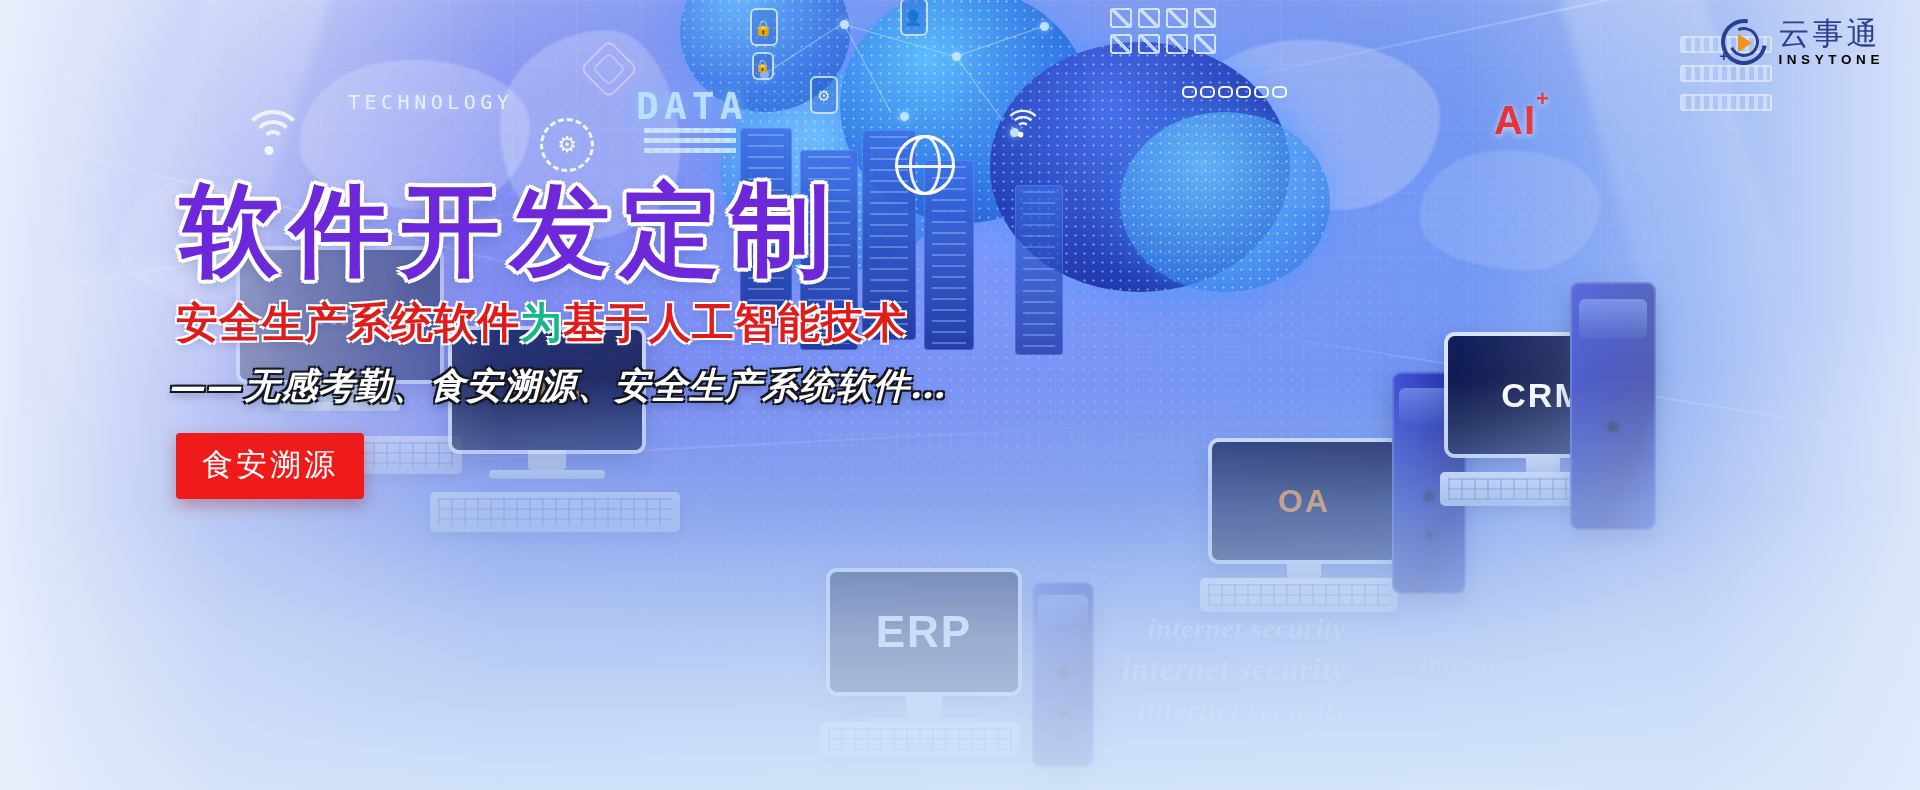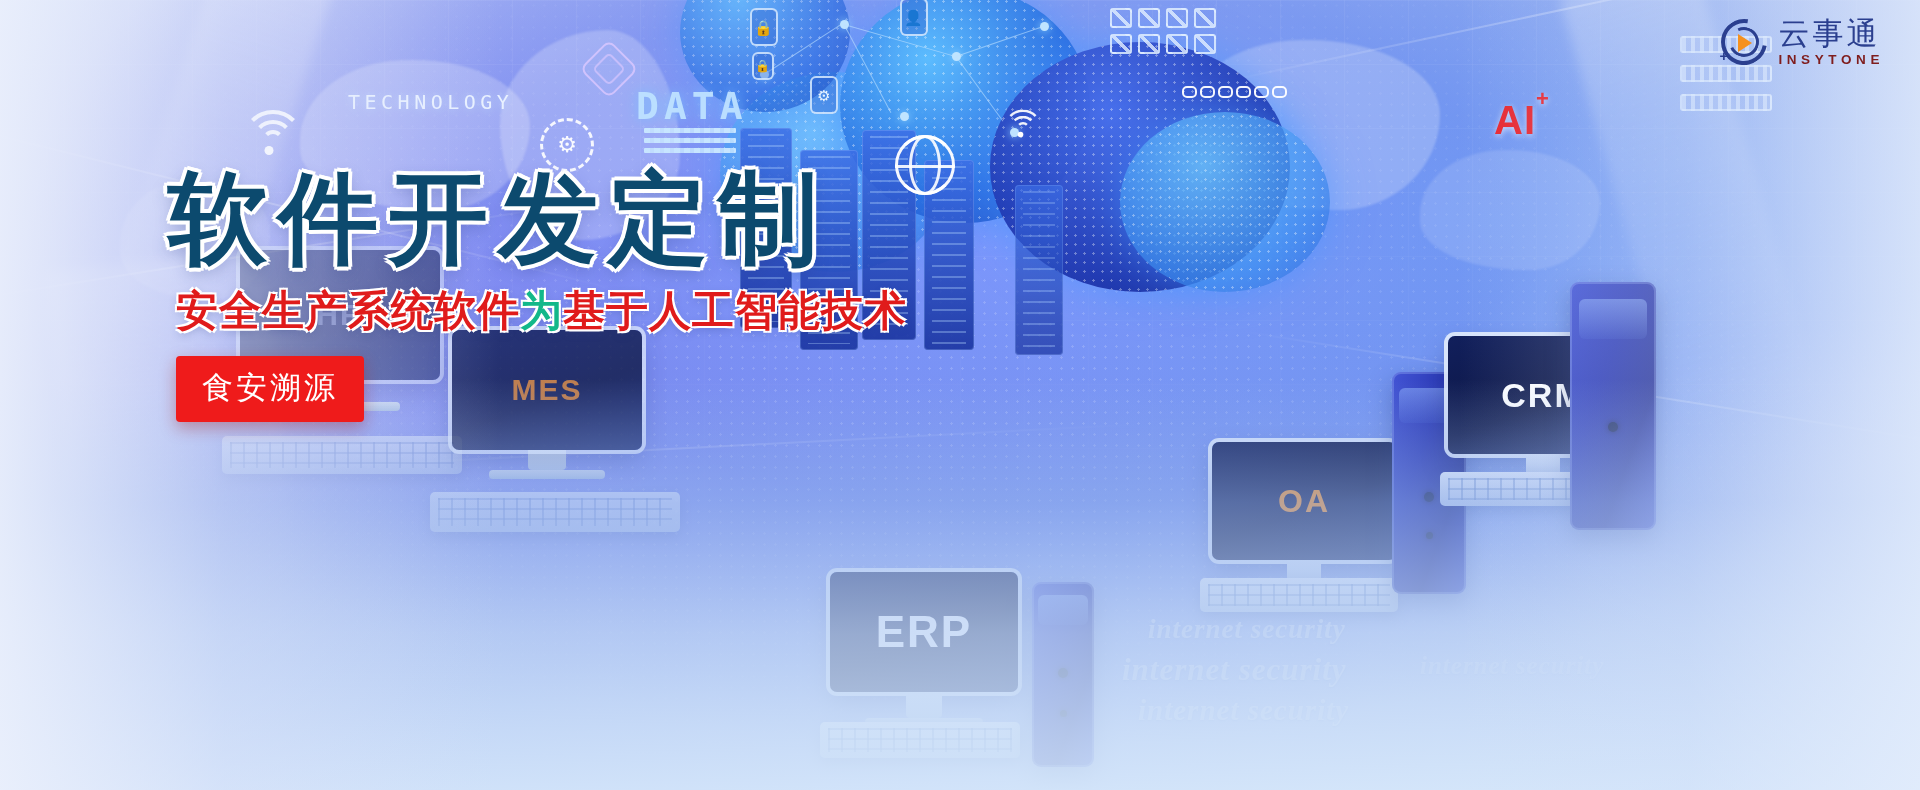--- a/index.html
+++ b/index.html
@@ -220,26 +220,26 @@
     font-family:"Liberation Serif","DejaVu Serif",serif;
     text-shadow:0 1px 2px rgba(120,150,210,.35);
     white-space:nowrap;
   }
 
   
   .copy{position:absolute;left:168px;top:168px;width:860px;}
   .headline{
     font-family:"DejaVu Sans","Liberation Sans",sans-serif;
     font-weight:700;font-size:100px;line-height:1.02;letter-spacing:10px;
-    color:#0c4a6e;
+    color:#6d28d9;
     text-shadow:
       -3px -3px 0 #fff, 3px -3px 0 #fff, -3px 3px 0 #fff, 3px 3px 0 #fff,
       -4px 0 0 #fff, 4px 0 0 #fff, 0 -4px 0 #fff, 0 4px 0 #fff,
       0 6px 16px rgba(40,60,130,.35);
-    margin:0;white-space:nowrap;
+    margin:12px;white-space:nowrap;
   }
   .subline{
     margin:18px 0 0 8px;
     font-family:"DejaVu Sans","Liberation Sans",sans-serif;
     font-weight:700;font-size:42px;letter-spacing:1px;line-height:1.1;
     color:#e01b1b;white-space:nowrap;
     text-shadow:-2px -2px 0 #fff,2px -2px 0 #fff,-2px 2px 0 #fff,2px 2px 0 #fff,0 3px 8px rgba(40,60,130,.35);
   }
   .subline .accent{color:#12b88a;}
   .tagline{
@@ -277,21 +277,21 @@
     width:0;height:0;border-left:14px solid #f5911e;
     border-top:9px solid transparent;border-bottom:9px solid transparent;
   }
   .logo-mark .plus{position:absolute;left:-2px;bottom:2px;color:#2b3f8f;font-size:15px;font-weight:700;line-height:1;}
   .logo-text{line-height:1;}
   .logo-cn{
     font-family:"DejaVu Sans","Liberation Sans",sans-serif;
     font-size:31px;font-weight:500;letter-spacing:3px;color:#2b3f8f;display:block;
   }
   .logo-en{
-    font-size:13.5px;letter-spacing:4.6px;color:#7f1d1d;display:block;margin-top:4px;text-align:right;font-weight:600;
+    font-size:13.5px;letter-spacing:4.6px;color:#000000;display:block;margin-top:4px;text-align:right;font-weight:600;
   }
 </style>
 </head>
 <body>
 
 <div class="stage">
 
   <div class="bg-base"></div>
 
   <div>
@@ -481,20 +481,21 @@
 
   <div class="bg-lower"></div>
   <div class="vignette-l"></div>
   <div class="vignette-r"></div>
 
   <div class="copy">
     <h1 class="headline">软件开发定制</h1>
     <div class="subline">
       <span>安全生产系统软件</span><span class="accent">为</span><span>基于人工智能技术</span>
     </div>
+    <div class="tagline">——无感考勤、食安溯源、安全生产系统软件…</div>
     <button class="cta">食安溯源</button>
   </div>
 
   <div class="logo">
     <div class="logo-mark">
       <span class="ring"></span>
         <span class="ring2"></span>
         <span class="play"></span>
         <span class="plus">+</span>
     </div>

